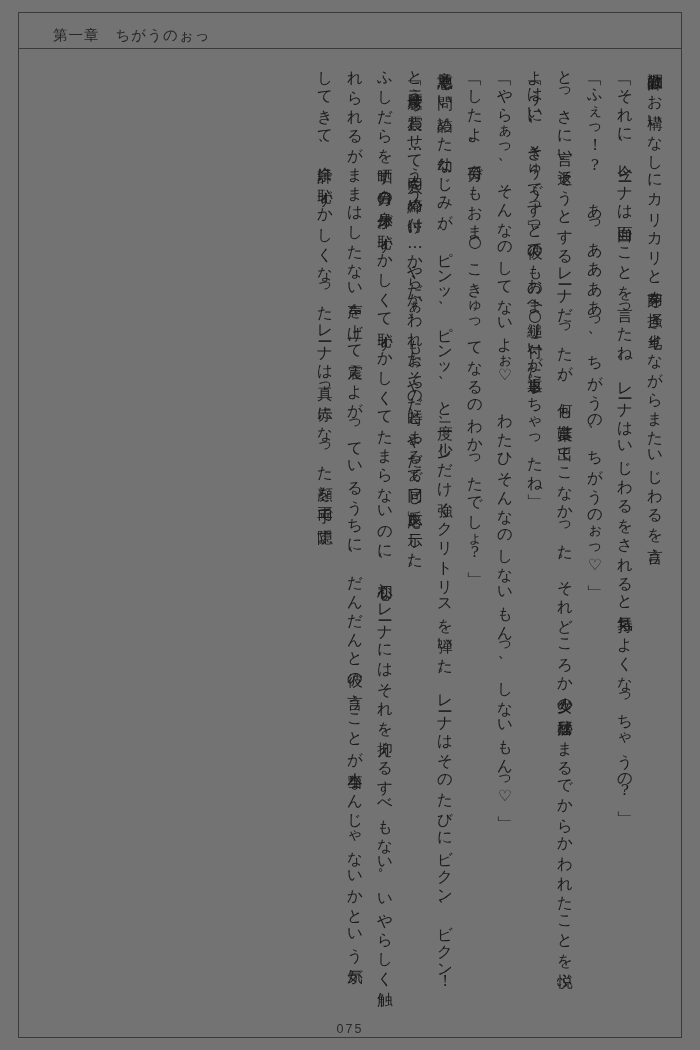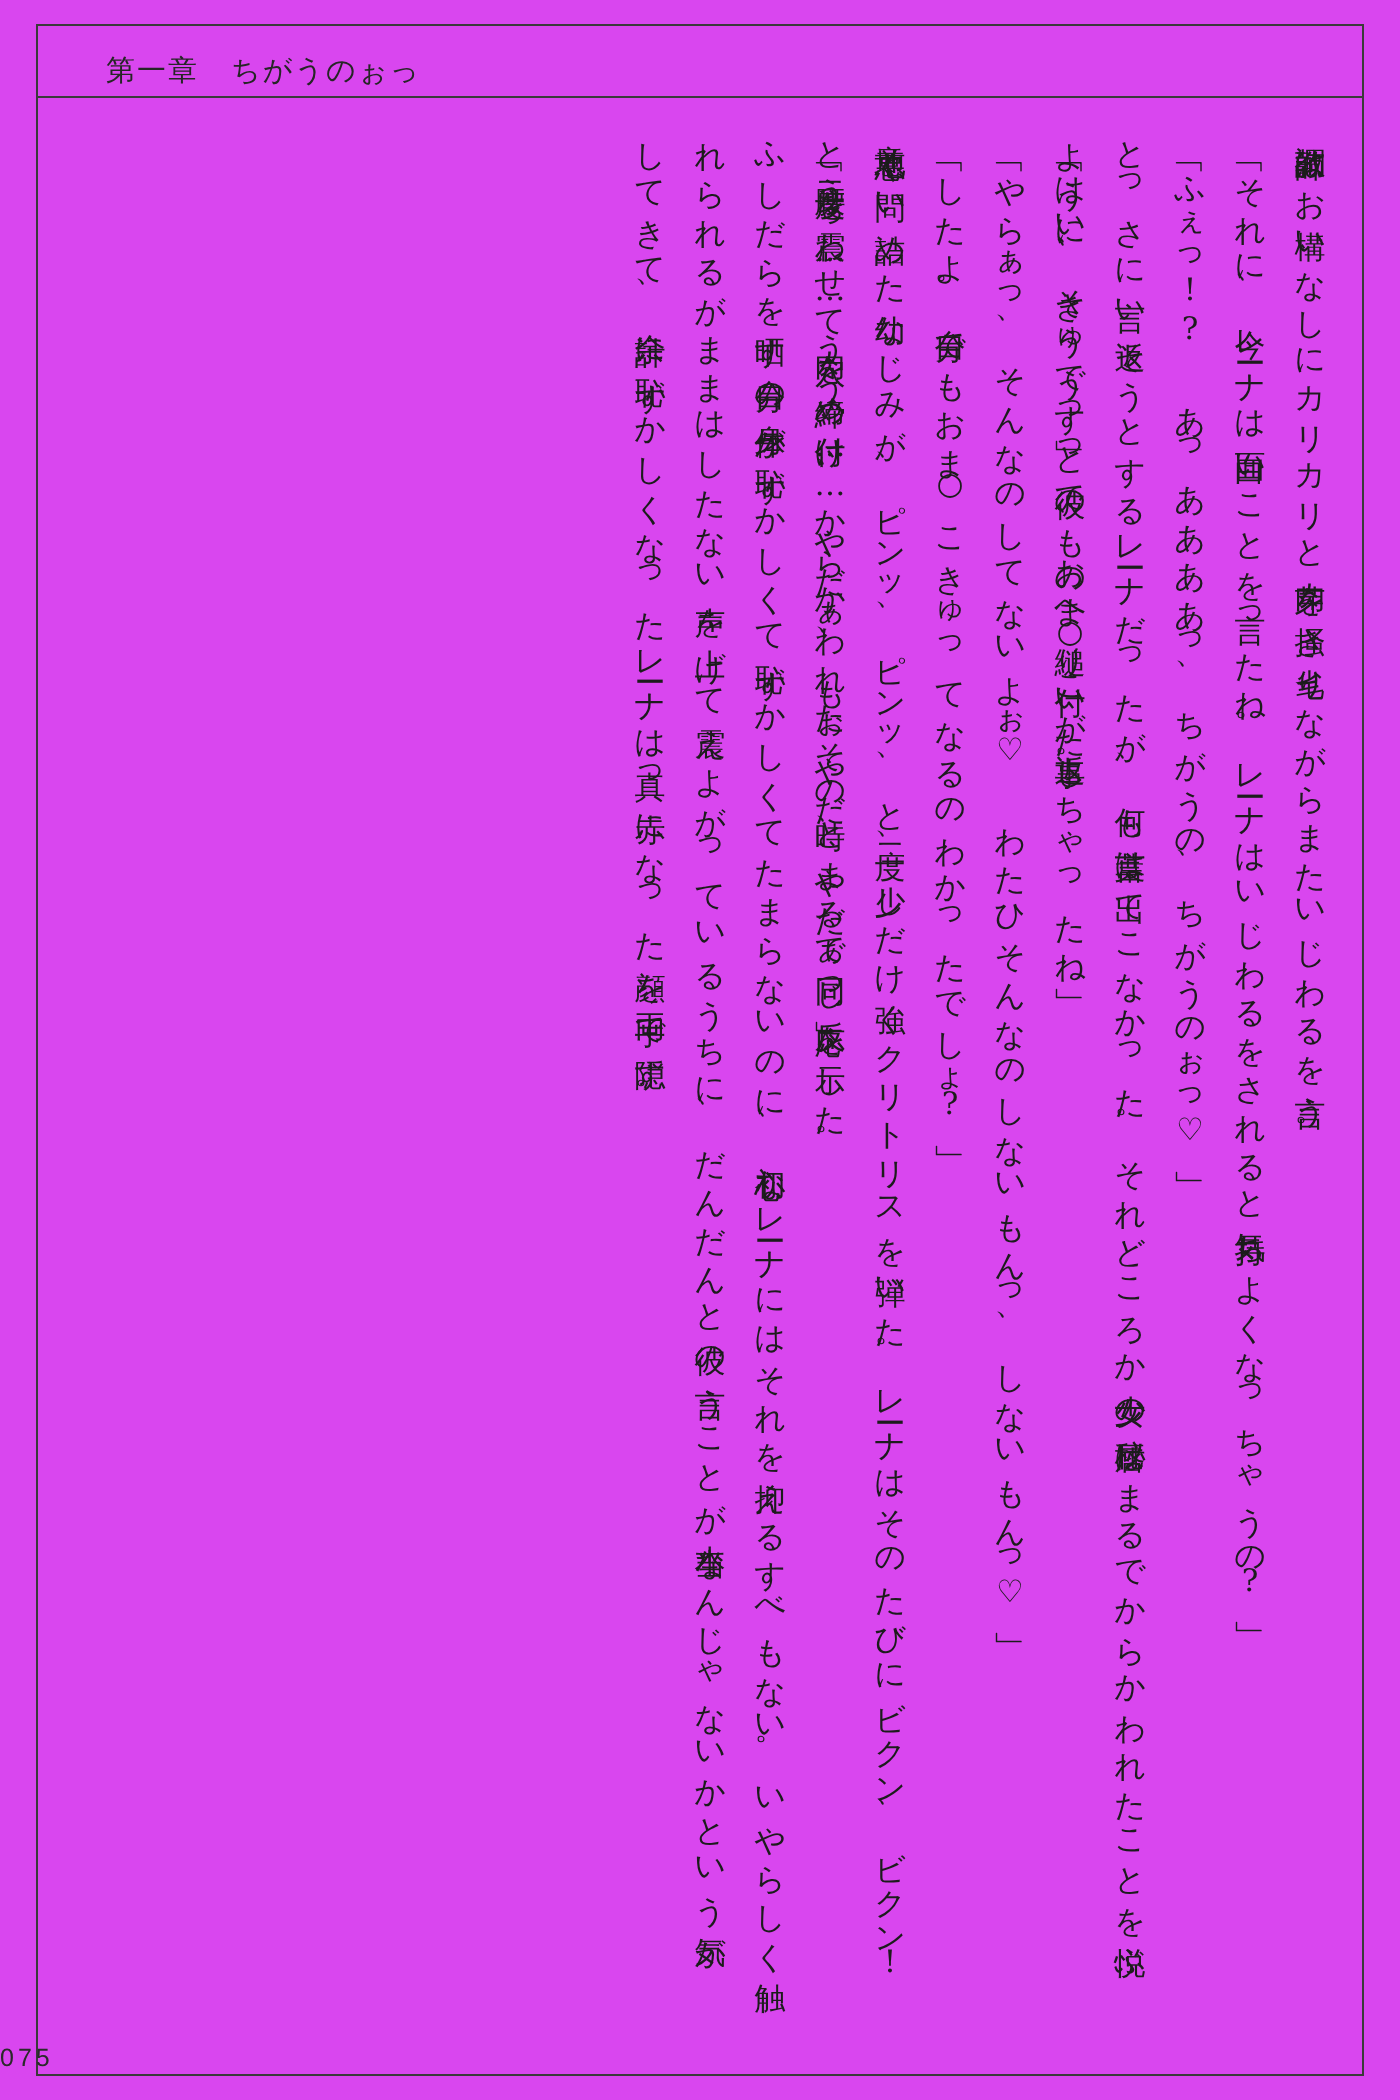--- a/index.html
+++ b/index.html
@@ -12,21 +12,21 @@
     height: 1050px;
     font-family: "Liberation Serif", "DejaVu Serif", serif;
     color: #1a1a1a;
     overflow: hidden;
   }
   .page {
     position: relative;
     width: 700px;
     height: 1050px;
     box-sizing: border-box;
-    background: #d946ef;
+    background: #737373;
   }
   .page-border {
     position: absolute;
     left: 18px;
     top: 12px;
     width: 664px;
     height: 1026px;
     border: 1px solid #3a3a3a;
     box-sizing: border-box;
     pointer-events: none;
@@ -83,21 +83,21 @@
     font-family: "DejaVu Serif", "Liberation Serif", serif;
   }
   .col.indent {
     padding-top: 16px;
   }
   .folio {
     position: absolute;
     bottom: 14px;
     left: 0;
     width: 700px;
-    text-align: left;
+    text-align: center;
     font-size: 12.5px;
     letter-spacing: 2px;
     color: #2a2a2a;
     font-family: "Liberation Sans", sans-serif;
   }
 </style>
 </head>
 <body>
 
 <div class="page">

